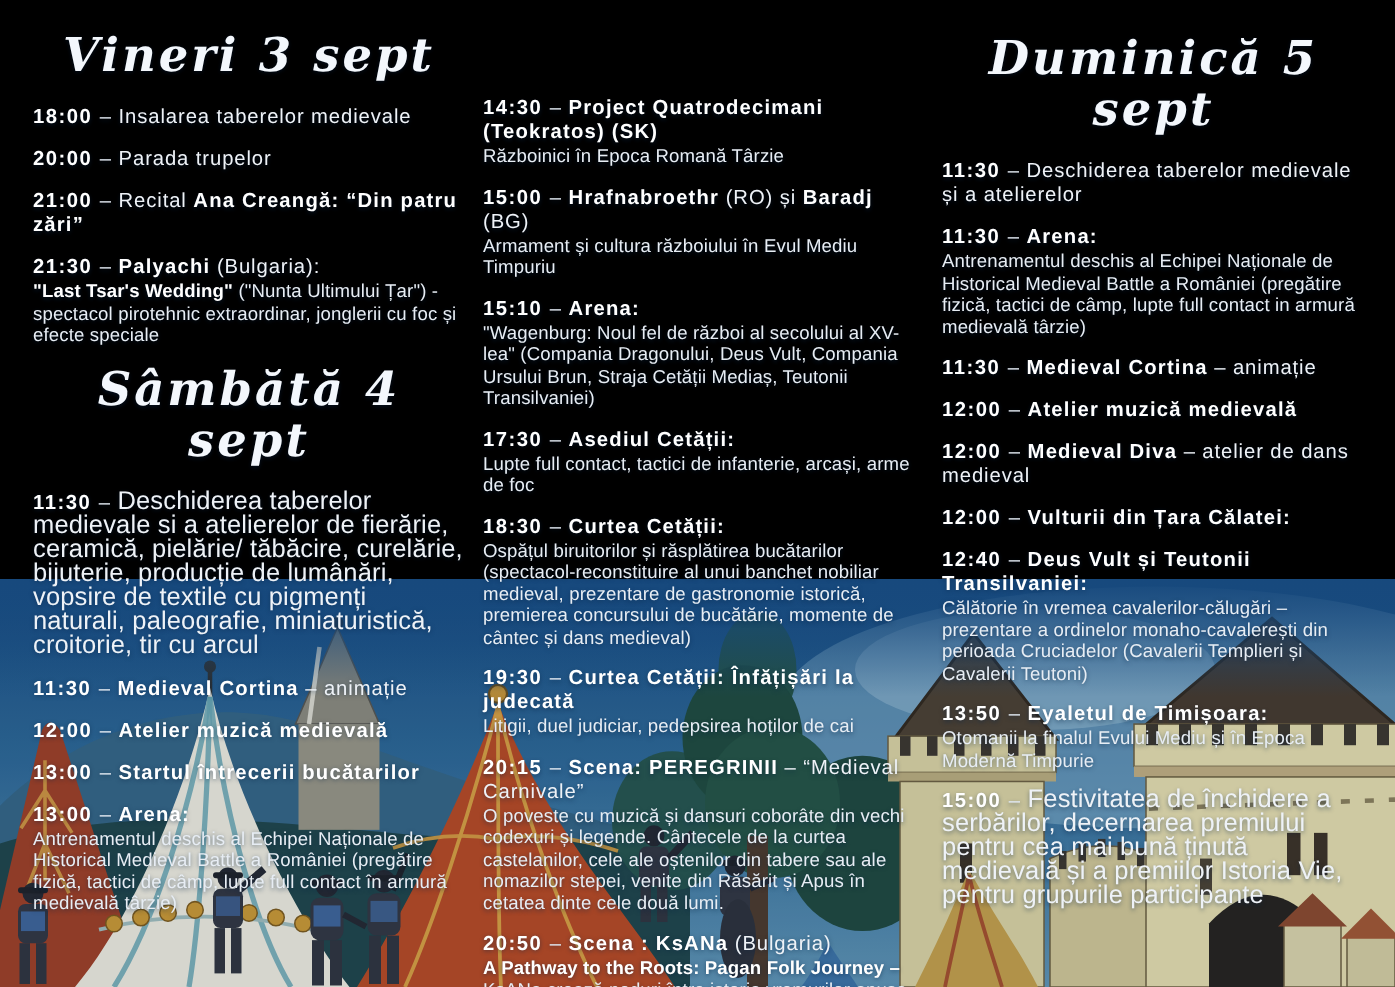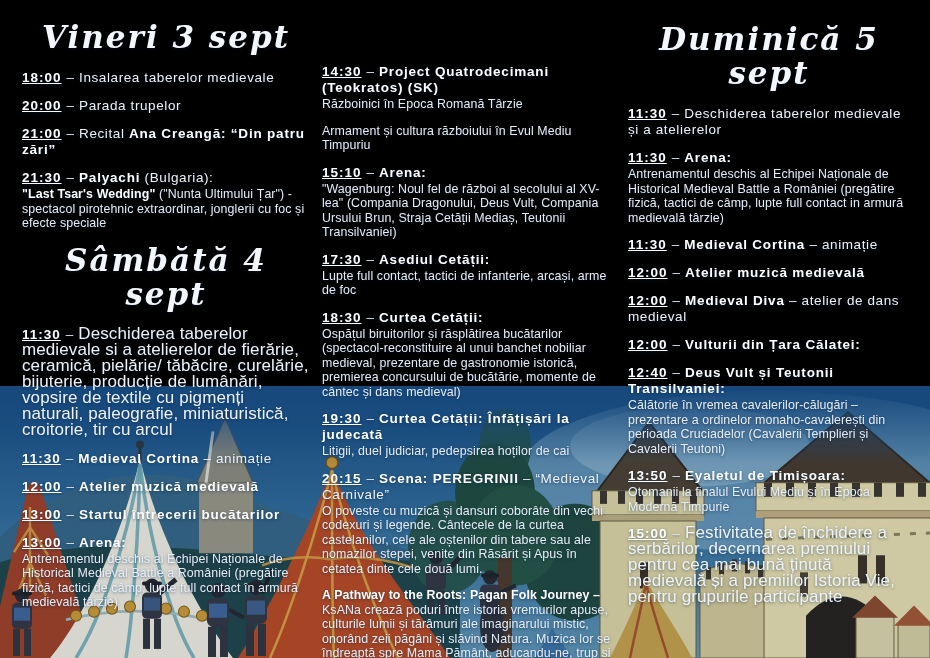--- a/index.html
+++ b/index.html
@@ -11,21 +11,21 @@
   .col-1{left:22px;top:20px;width:288px;}
   .col-2{left:322px;top:64px;width:292px;}
   .col-3{left:628px;top:22px;width:282px;}
   .day-header{font-family:"DejaVu Serif",serif;font-style:italic;font-weight:700;
               font-size:31px;line-height:1.1;text-align:center;color:#f3f7fc;
               letter-spacing:2px;margin:0 0 16px 0;text-shadow:0 1px 3px rgba(8,30,60,.5);}
   .day-header.mid{margin-top:10px;}
   .event{margin:0 0 12px 0;}
   .event-line{margin:0;font-size:13.5px;line-height:16px;
               text-shadow:0 1px 3px rgba(10,36,68,.5);}
-  .time{font-weight:700;letter-spacing:1px;color:#ffffff;text-decoration:underline;}
+  .time{font-weight:700;letter-spacing:1px;color:#ffffff;}
   .dash{margin:0 5px;color:#dfe7f0;}
   .run{color:#eef2f7;letter-spacing:.6px;font-weight:400;}
   .run.bold{color:#ffffff;font-weight:700;letter-spacing:.8px;}
   .run.flow{font-size:17px;letter-spacing:.1px;line-height:14.5px;}
   .desc{font-size:12.4px;line-height:14.5px;color:#e7edf4;letter-spacing:.1px;
         margin-top:1px;text-shadow:0 1px 3px rgba(10,36,68,.55);}
   .desc .drun.bold{color:#ffffff;font-weight:700;}
 </style>
 </head>
 <body>
@@ -225,20 +225,21 @@
         <p class="event-line"><span class="time">13:00</span><span class="dash">–</span><span class="run bold">Arena:</span></p>
         <div class="desc"><span class="drun">Antrenamentul deschis al Echipei Naționale de Historical Medieval Battle a României (pregătire fizică, tactici de câmp, lupte full contact în armură medievală târzie)</span></div>
       </div>
     </div>
   <div class="col col-2">
       <div class="event">
         <p class="event-line"><span class="time">14:30</span><span class="dash">–</span><span class="run bold">Project Quatrodecimani (Teokratos) (SK)</span></p>
         <div class="desc"><span class="drun">Războinici în Epoca Romană Târzie</span></div>
       </div>
       <div class="event">
+        <p class="event-line"><span class="time">15:00</span><span class="dash">–</span><span class="run bold">Hrafnabroethr</span><span class="run"> (RO) și </span><span class="run bold">Baradj</span><span class="run"> (BG)</span></p>
         <div class="desc"><span class="drun">Armament și cultura războiului în Evul Mediu Timpuriu</span></div>
       </div>
       <div class="event">
         <p class="event-line"><span class="time">15:10</span><span class="dash">–</span><span class="run bold">Arena:</span></p>
         <div class="desc"><span class="drun">"Wagenburg: Noul fel de război al secolului al XV-lea" (Compania Dragonului, Deus Vult, Compania Ursului Brun, Straja Cetății Mediaș, Teutonii Transilvaniei)</span></div>
       </div>
       <div class="event">
         <p class="event-line"><span class="time">17:30</span><span class="dash">–</span><span class="run bold">Asediul Cetății:</span></p>
         <div class="desc"><span class="drun">Lupte full contact, tactici de infanterie, arcași, arme de foc</span></div>
       </div>
@@ -248,20 +249,21 @@
       </div>
       <div class="event">
         <p class="event-line"><span class="time">19:30</span><span class="dash">–</span><span class="run bold">Curtea Cetății: Înfățișări la judecată</span></p>
         <div class="desc"><span class="drun">Litigii, duel judiciar, pedepsirea hoților de cai</span></div>
       </div>
       <div class="event">
         <p class="event-line"><span class="time">20:15</span><span class="dash">–</span><span class="run bold">Scena: PEREGRINII</span><span class="run"> – “Medieval Carnivale”</span></p>
         <div class="desc"><span class="drun">O poveste cu muzică și dansuri coborâte din vechi codexuri și legende. Cântecele de la curtea castelanilor, cele ale oștenilor din tabere sau ale nomazilor stepei, venite din Răsărit și Apus în cetatea dinte cele două lumi.</span></div>
       </div>
       <div class="event">
+        <p class="event-line"><span class="time">20:50</span><span class="dash">–</span><span class="run bold">Scena : KsANa</span><span class="run"> (Bulgaria)</span></p>
         <div class="desc"><span class="drun bold">A Pathway to the Roots: Pagan Folk Journey –</span><span class="drun"> KsANa crează poduri între istoria vremurilor apuse, culturile lumii și tărâmuri ale imaginarului mistic, onorând zeii păgâni și slăvind Natura. Muzica lor se îndreaptă spre Mama Pământ, aducandu-ne, trup și suflet, mai aproape de origini.</span></div>
       </div>
     </div>
   <div class="col col-3">
       <div class="day-header">Duminică 5 sept</div>
       <div class="event">
         <p class="event-line"><span class="time">11:30</span><span class="dash">–</span><span class="run">Deschiderea taberelor medievale și a atelierelor</span></p>
       </div>
       <div class="event">
         <p class="event-line"><span class="time">11:30</span><span class="dash">–</span><span class="run bold">Arena:</span></p>

